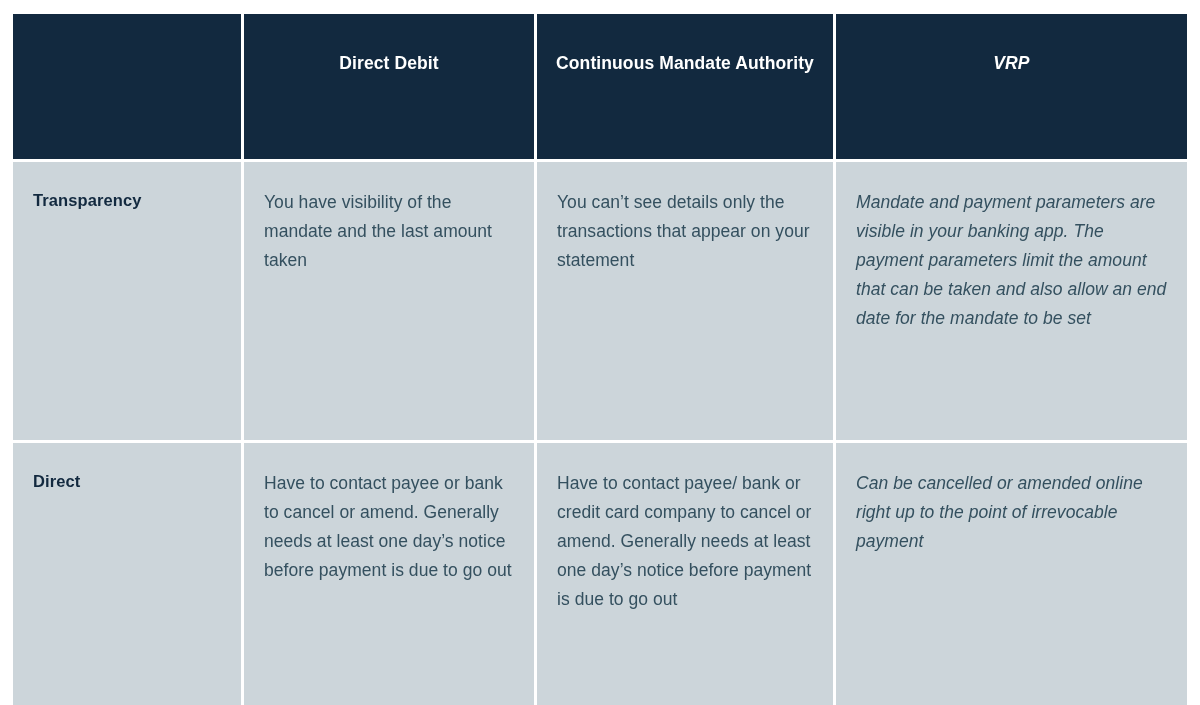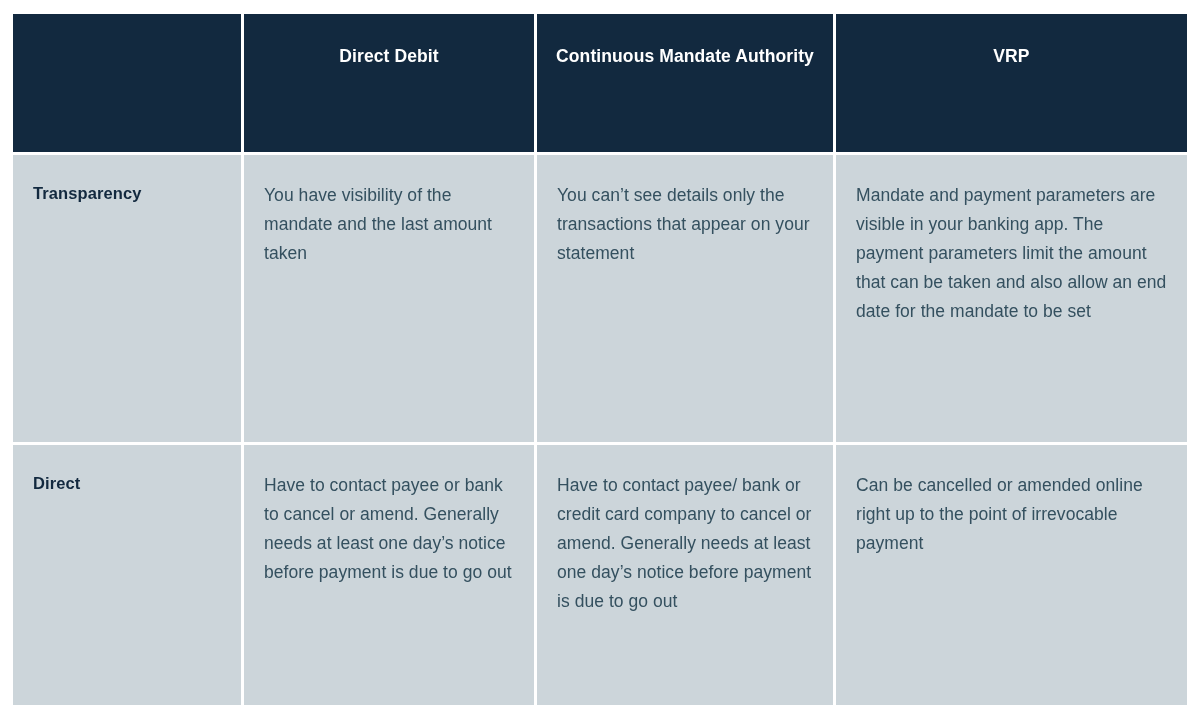--- a/index.html
+++ b/index.html
@@ -25,46 +25,46 @@
   }
 
   
   .head-cell {
     background: #12293f;
     color: #ffffff;
     font-size: 17.5px;
     font-weight: bold;
     text-align: center;
     vertical-align: top;
-    padding: 28px 14px 0 14px;
+    padding: 35px 14px 0 14px;
     height: 110px;
     line-height: 29px;
     letter-spacing: 0.1px;
     border-right: 3px solid #ffffff;
   }
-  .head-cell:last-child { border-right: none; }
+  .head-cell:last-child { border-right: none; font-style: italic; }
   .head-cell.blank { padding: 0; }
 
   
   .gap-row td {
     height: 3px;
     padding: 0;
     background: #ffffff;
     font-size: 0;
     line-height: 0;
   }
 
   
   .body-cell {
     background: #ccd5da;
     vertical-align: top;
-    padding: 26px 20px 16px 20px;
+    padding: 26px 20px 7px 20px;
     border-right: 3px solid #ffffff;
   }
-  .body-cell:last-child { border-right: none; }
+  .body-cell:last-child { border-right: none; font-style: italic; }
 
   .row-label {
     color: #12293f;
     font-size: 16.5px;
     font-weight: bold;
     line-height: 24px;
     letter-spacing: 0.1px;
   }
 
   .cell-text {

